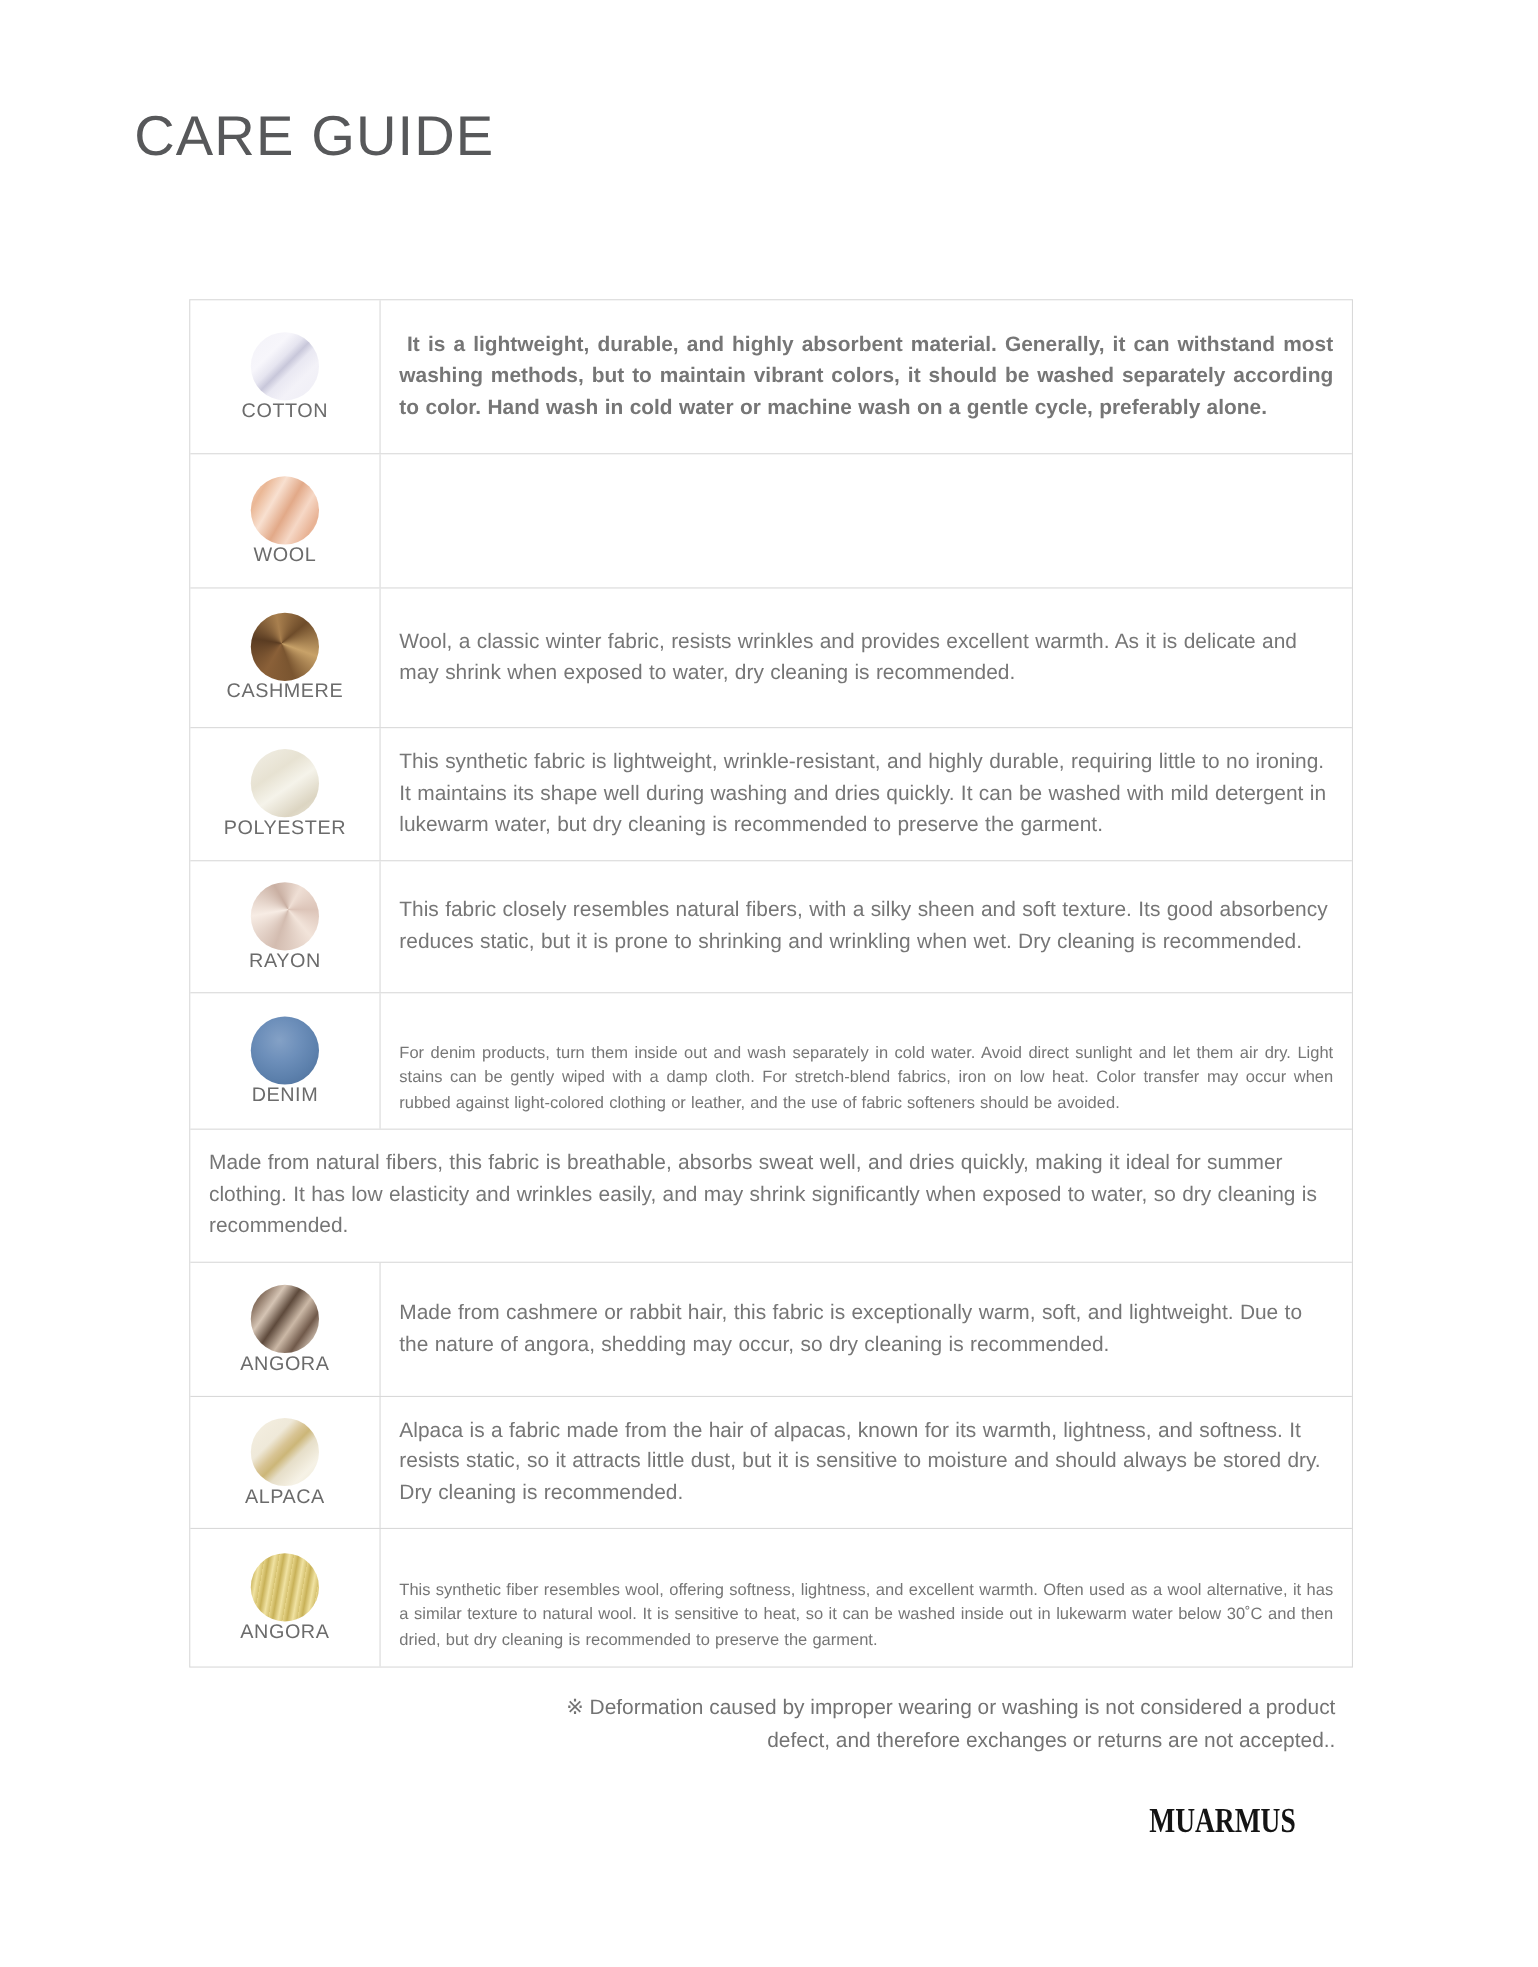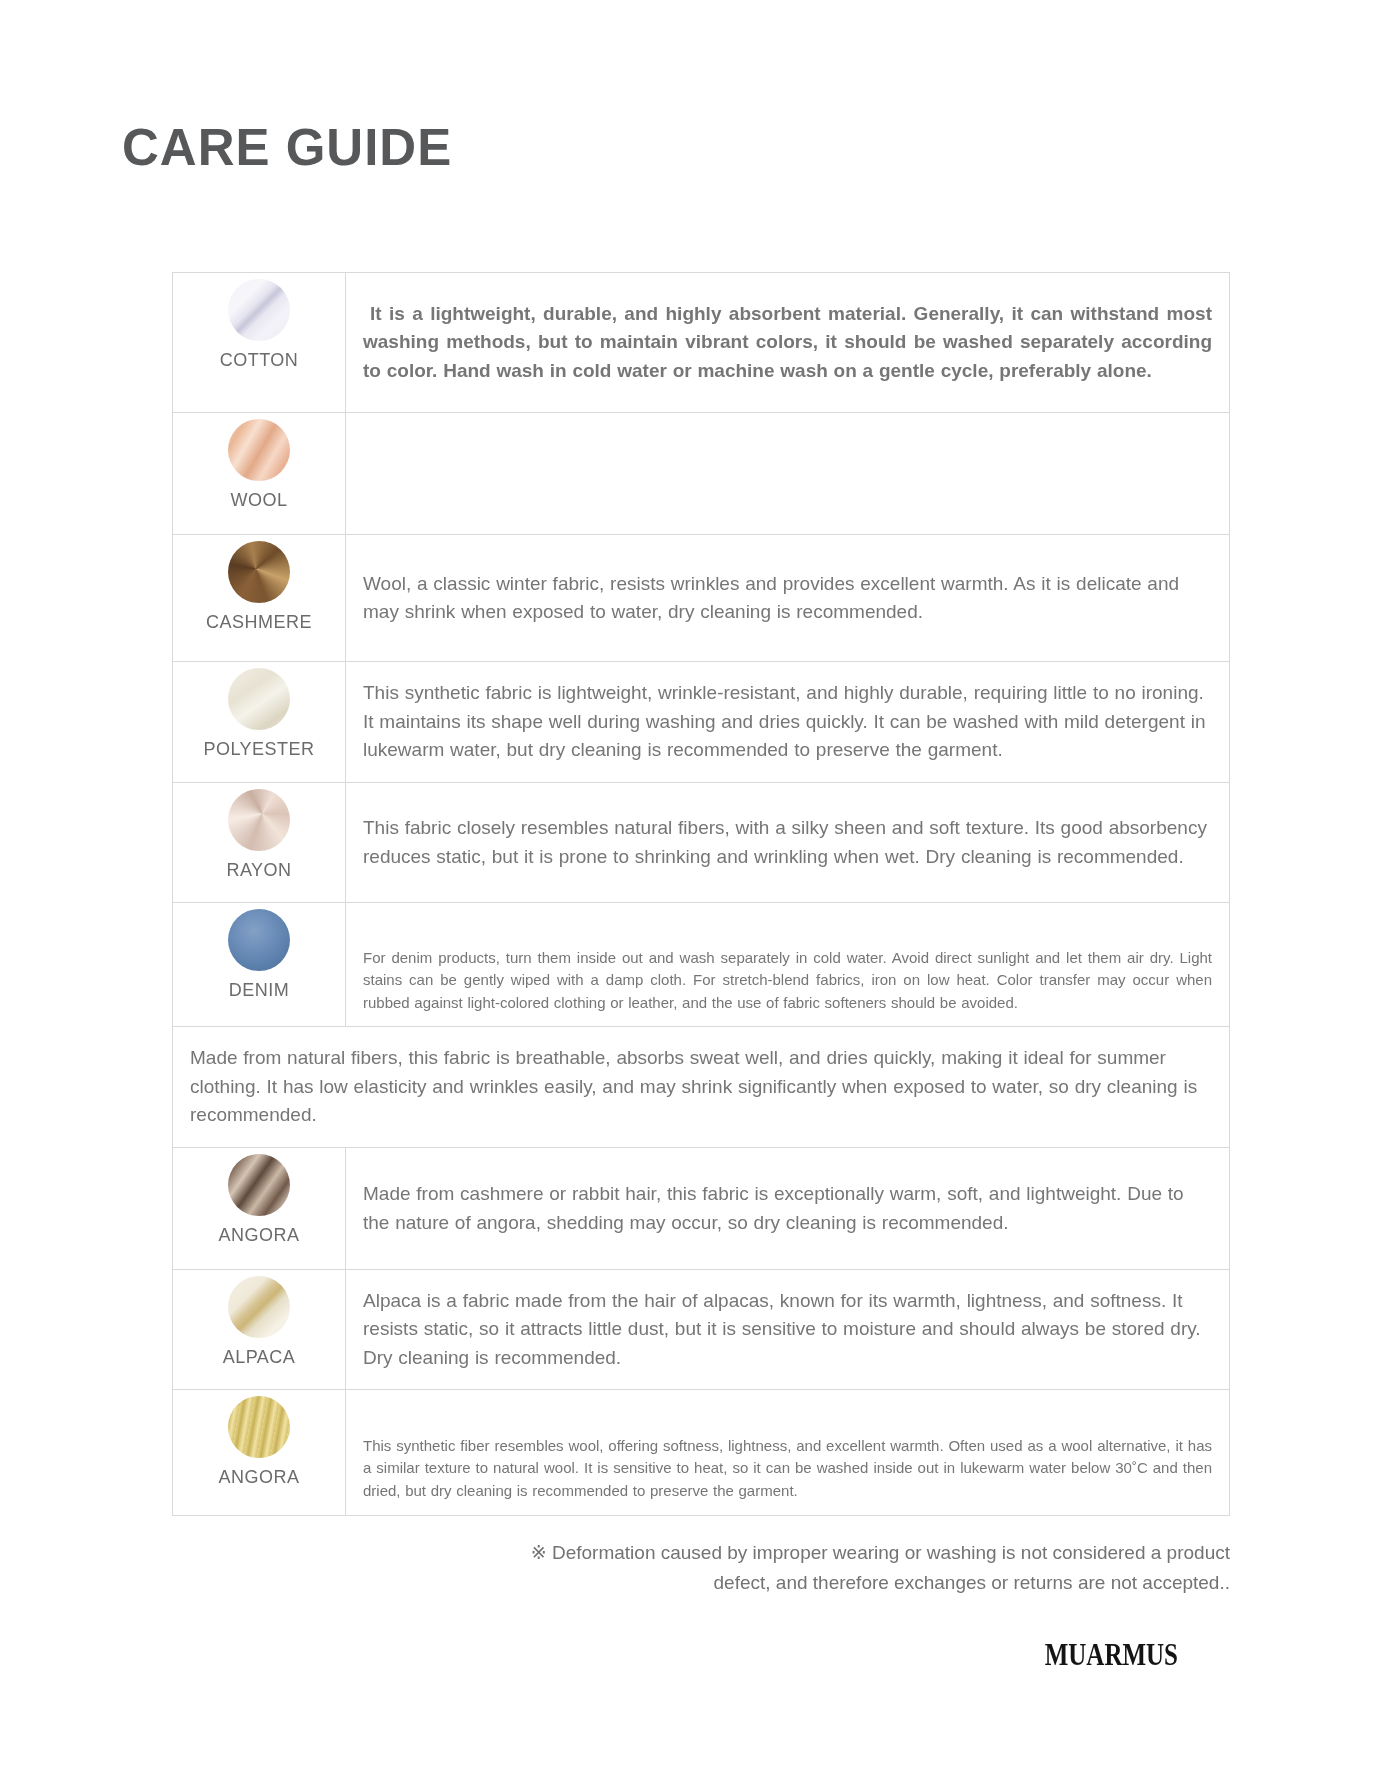--- a/index.html
+++ b/index.html
@@ -5,22 +5,22 @@
   * { margin:0; padding:0; box-sizing:border-box; }
   html, body { background:#ffffff; }
   body {
     width:1398px; min-height:1788px;
     font-family:"Liberation Sans","DejaVu Sans",sans-serif;
     position:relative;
   }
   .page { position:relative; width:1398px; height:1788px; overflow:hidden; }
 
   .page-title {
-    position:absolute; left:122px; top:120px;
-    font-size:51px; font-weight:700; letter-spacing:1px;
+    position:absolute; left:122px; top:96px;
+    font-size:51px; font-weight:400; letter-spacing:1px;
     color:var(--title-text,#57585a); line-height:1.1;
   }
 
   .care-table {
     position:absolute; left:172px; top:272px; width:1058px;
     border:1px solid var(--border,#d9d9d9);
   }
   .row { display:flex; border-bottom:1px solid var(--border,#d9d9d9); }
   .row:last-child { border-bottom:none; }
   .row:nth-child(1){ height:140px; }
@@ -30,22 +30,22 @@
   .row:nth-child(5){ height:120px; }
   .row:nth-child(6){ height:124px; }
   .row:nth-child(7){ height:121px; }
   .row:nth-child(8){ height:122px; }
   .row:nth-child(9){ height:120px; }
   .row:nth-child(10){ height:125px; }
 
   .cell-swatch {
     width:173px; flex:0 0 173px;
     border-right:1px solid var(--border,#d9d9d9);
-    display:flex; flex-direction:column; align-items:center; 
-    gap:10px; padding:6px 0;
+    display:flex; flex-direction:column; align-items:center; justify-content:center;
+    gap:0; padding:6px 0;
   }
   .swatch {
     width:62px; height:62px; border-radius:50%;
     display:block; background:#eee;
   }
   .fabric-label {
     font-size:18px; color:var(--label-text,#6b6b6b);
     letter-spacing:0.5px; line-height:1.1; text-align:center;
   }
 
@@ -55,21 +55,21 @@
   }
   .desc-text {
     font-size:19px; line-height:1.5; color:var(--body-text,#767676);
     text-align:left; word-spacing:0.5px;
   }
   .row.justify .desc-text { text-align:justify; }
   .row.compact .desc-text { font-size:15px; line-height:1.47;margin-top:32px; }
   .row.indent .desc-text { text-indent:7px;font-weight:bold; }
 
   .care-note {
-    position:absolute; left:172px; top:1538px; width:1058px;
+    position:absolute; left:156px; top:1538px; width:1058px;
     text-align:right; color:var(--note-text,#737373);
     font-size:19px; line-height:30px;
   }
 
   .brand-logo {
     position:absolute; left:0; top:1638px; width:1197px;
     text-align:right;
   }
   .brand-logo span {
     display:inline-block;

